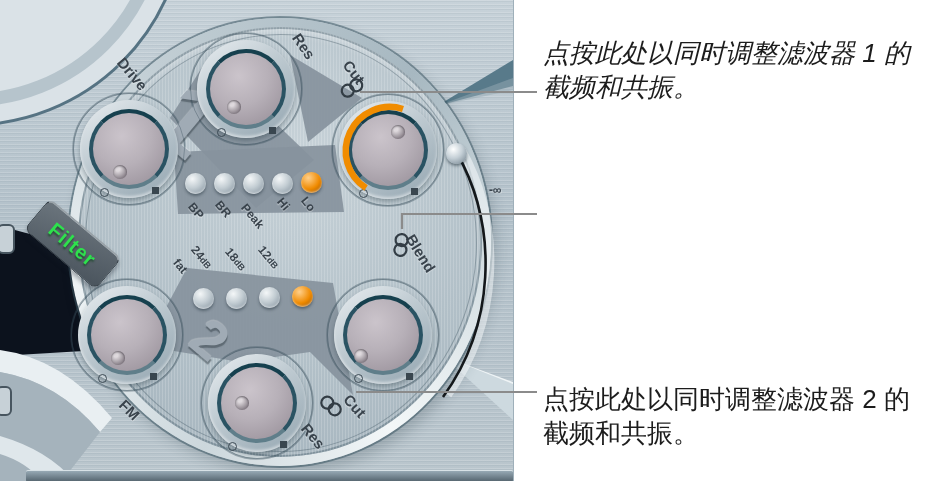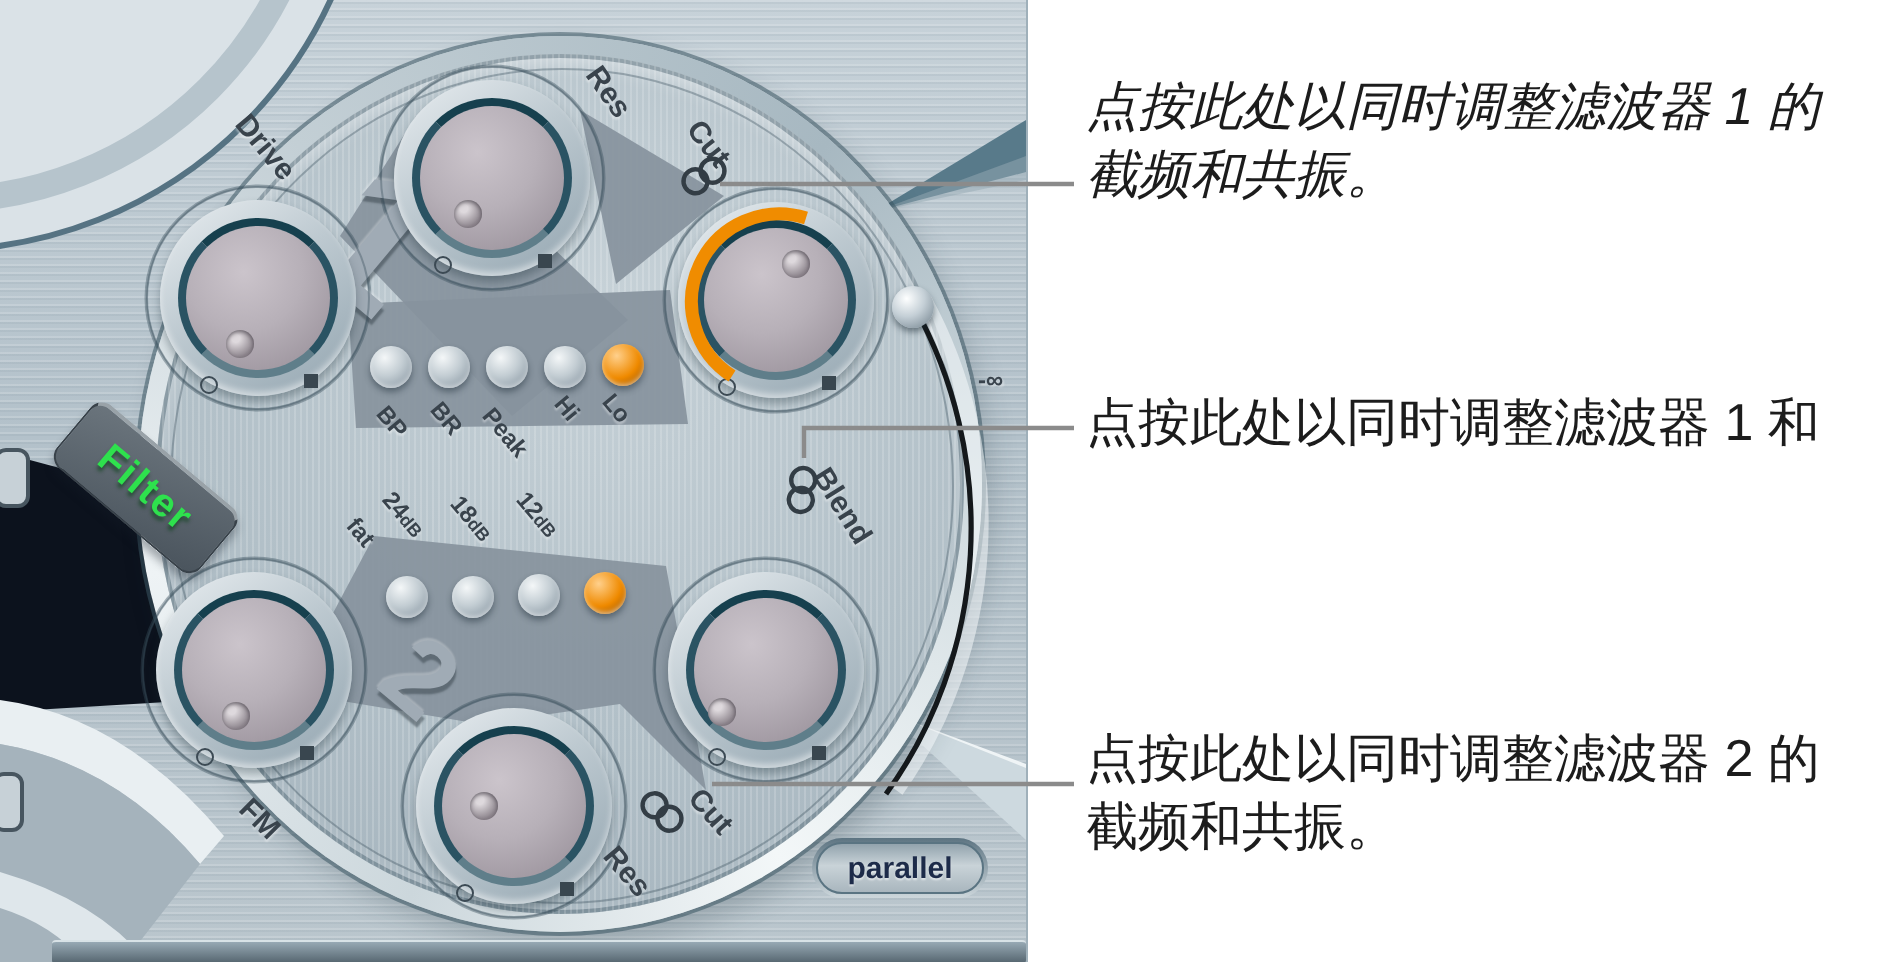--- a/index.html
+++ b/index.html
@@ -256,41 +256,35 @@
     <svg width="34" height="20" viewBox="0 0 34 20">
         <g fill="none" stroke="#333d45" stroke-width="2.2">
           <circle cx="12" cy="10" r="6"></circle>
           <circle cx="22" cy="10" r="6"></circle>
         </g>
       </svg>
   </div>
 
   <div class="ball"></div>
 
-  <div class="parallel-outer">
-    <div class="parallel-inner">
-      <span>parallel</span>
-    </div>
-  </div>
 
   <div class="bottom-strip"></div>
 
   <svg class="connectors" width="952" height="481">
     <g fill="none" stroke="#8b8b8b" stroke-width="2.2">
       <path d="M360,92 L537,92"></path>
       <path d="M402,229 L402,214 L537,214"></path>
       <path d="M356,392 L537,392"></path>
     </g>
   </svg>
 
   <div class="anno" style="top:36px;font-style:italic;">
     <span>点按此处以同时调整滤波器 1 的</span>
       <span>截频和共振。</span>
   </div>
   <div class="anno" style="top:194px;">
-    <span>点按此处以同时调整滤波器 1 和</span>
-  </div>
-  <div class="anno" style="top:362px;">
+  </div>
+  <div class="anno" style="top:382px;">
     <span>点按此处以同时调整滤波器 2 的</span>
       <span>截频和共振。</span>
   </div>
 
 </div>
 
 </body></html>

